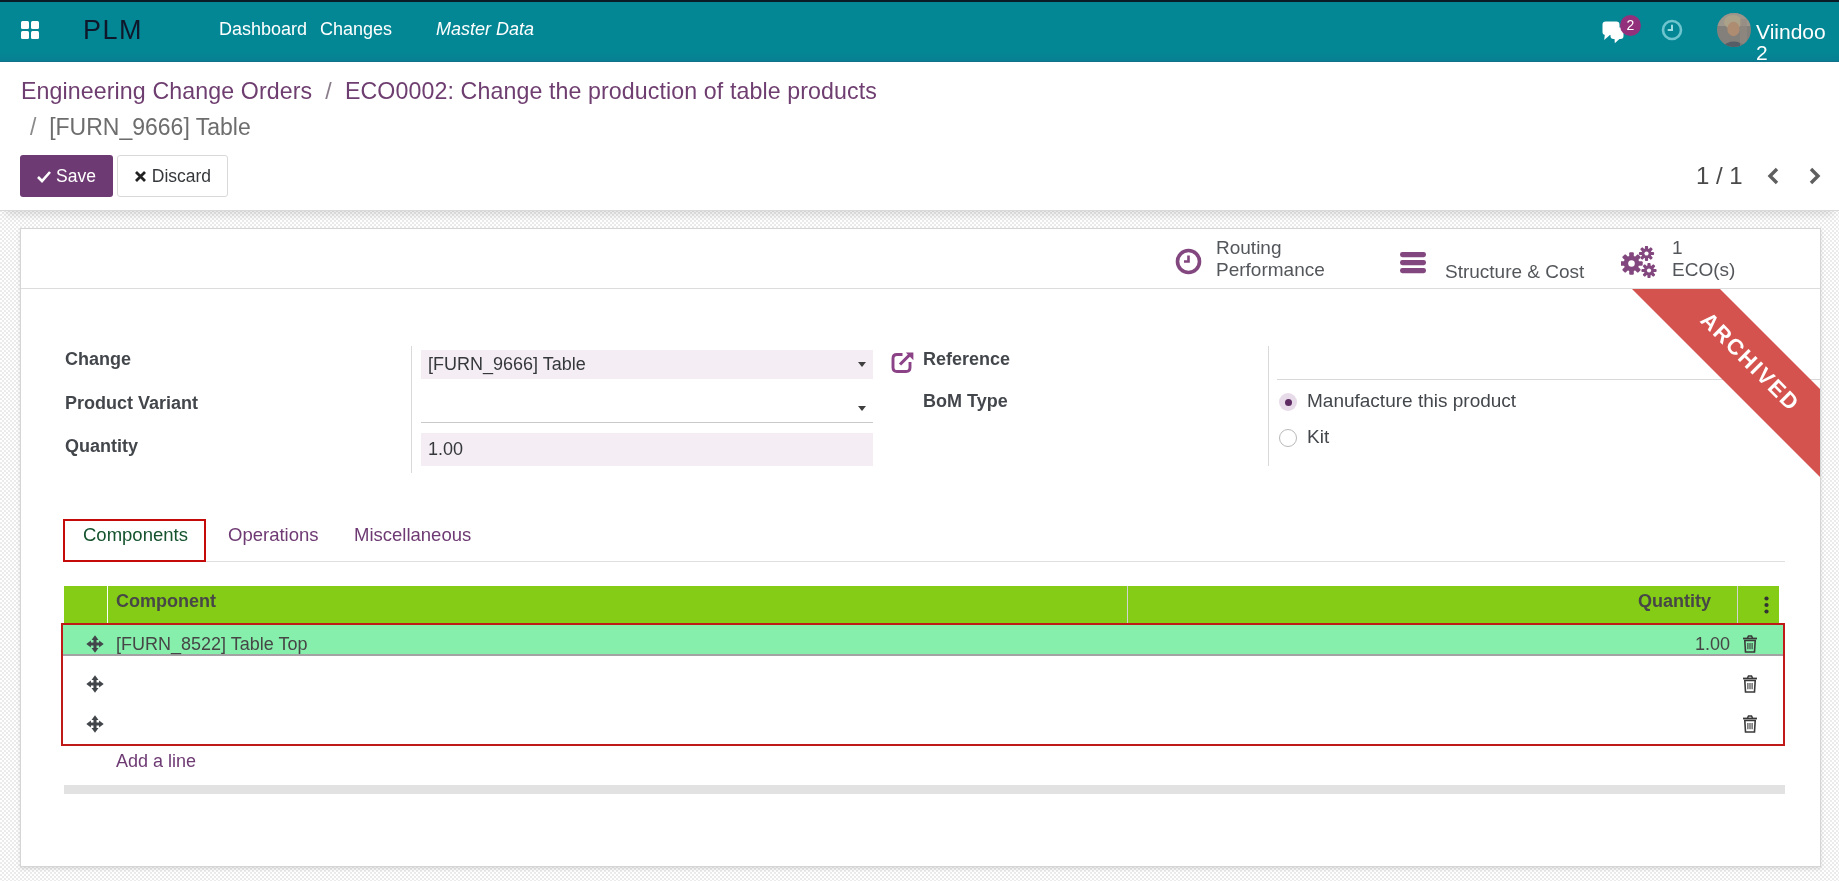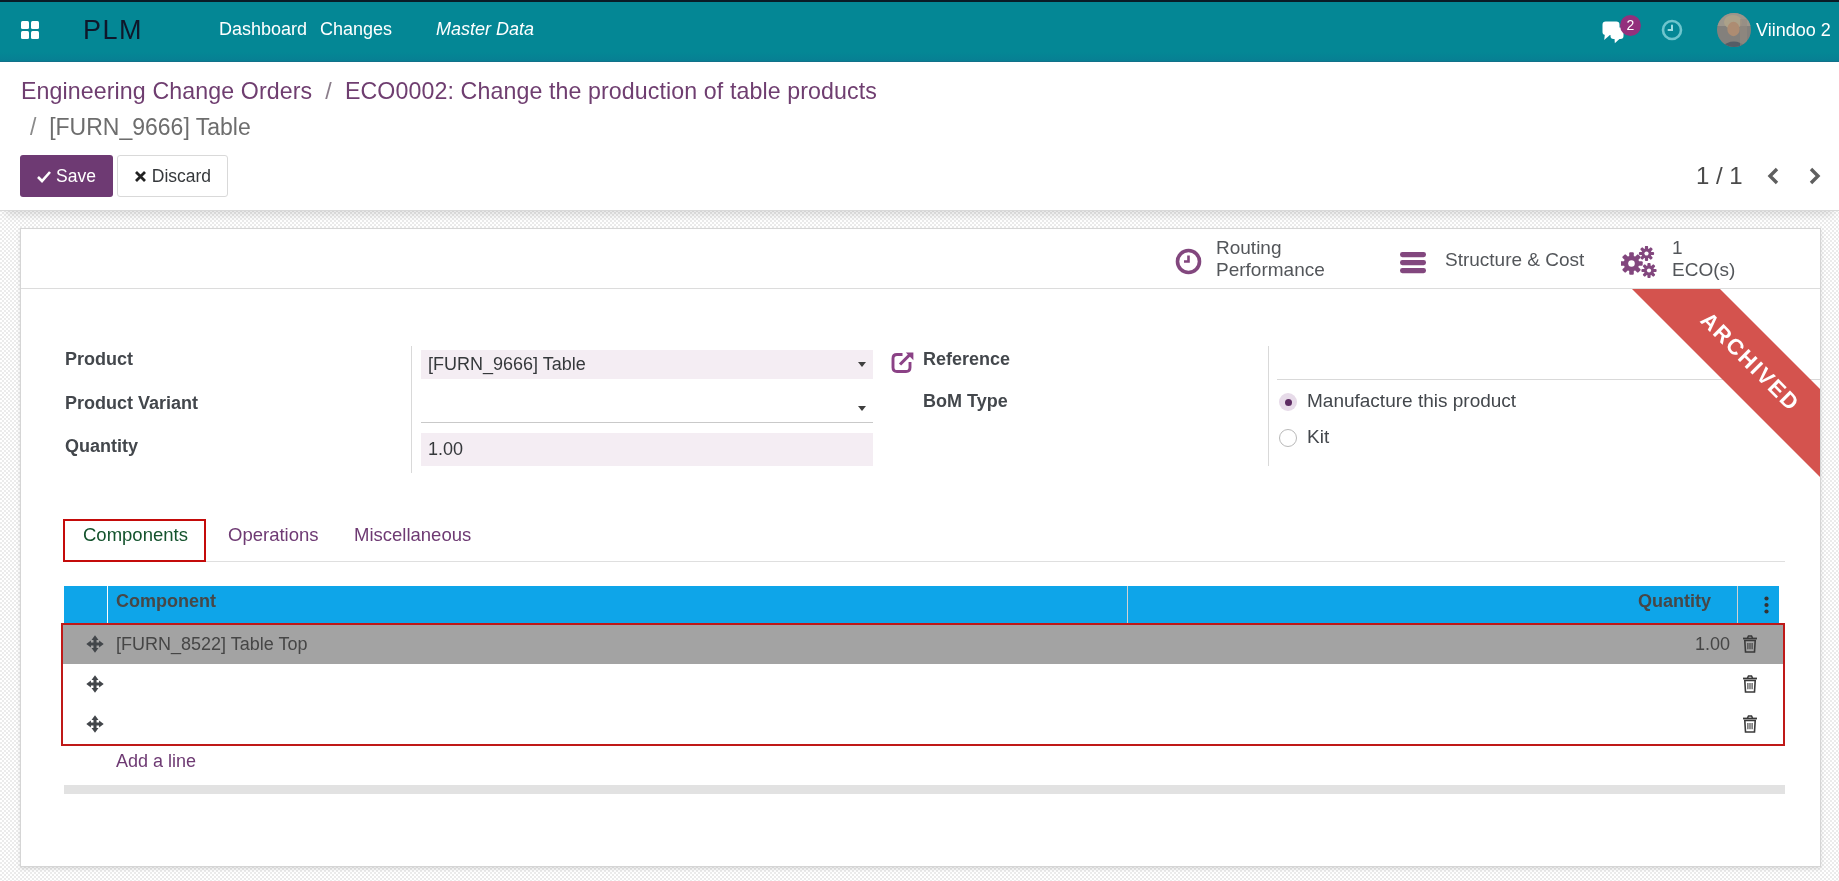--- a/index.html
+++ b/index.html
@@ -15,21 +15,21 @@
 
 #nav { position:absolute; left:0; top:0; width:1839px; height:62px; background:linear-gradient(#048795,#048795 85%,#077f93); border-top:2px solid #0a1b26; border-bottom:1px solid #12718a; }
 #appsicon { position:absolute; left:21px; top:21px; width:18px; height:18px; }
 #appsicon div { position:absolute; width:8px; height:8px; background:#fff; border-radius:1.5px; }
 #plm { position:absolute; left:83px; top:17px; color:#0f172a; font-size:27px; line-height:1; letter-spacing:1.5px; }
 .navitem { position:absolute; top:20px; color:#fff; font-size:18px; line-height:1; }
 #chaticon { position:absolute; left:1600px; top:18px; }
 #badge { position:absolute; left:1620px; top:15px; width:21px; height:21px; background:#93307c; border-radius:50%; color:#fff; font-size:14px; text-align:center; line-height:21px; }
 #clockicon { position:absolute; left:1661px; top:19px; }
 #avatar { position:absolute; left:1717px; top:13px; width:34px; height:34px; border-radius:50%; overflow:hidden; }
-#uname { position:absolute; left:1756px; top:21px; color:#fff; font-size:18px; line-height:1; }
+#uname { position:absolute; left:1756px; top:21px; color:#fff; font-size:21px; line-height:1; }
 
 
 #cp { position:absolute; left:0; top:62px; width:1839px; height:149px; background:#fff; border-bottom:1px solid #d9d9d9; box-shadow:0 10px 8px -6px rgba(0,0,0,0.12); }
 #bc1 { position:absolute; left:21px; top:80px; font-size:23.2px; line-height:1; letter-spacing:0.1px; color:#6f3e70; }
 #bc1 .sep { color:#8a7d8a; }
 #bc2 { position:absolute; left:30px; top:116px; font-size:23px; line-height:1; color:#6d6d6d; }
 #btn-save { position:absolute; left:20px; top:155px; width:93px; height:42px; background:#6e3a73; border-radius:3px; color:#fff; font-size:17.5px; text-align:center; line-height:42px; }
 #btn-discard { position:absolute; left:117px; top:155px; width:111px; height:42px; background:#fff; border:1px solid #d9d9d9; border-radius:3px; color:#35383b; font-size:17.5px; text-align:center; line-height:40px; }
 #pager { position:absolute; left:1696px; top:164px; font-size:24px; line-height:1; color:#4a4a4a; }
 
@@ -51,24 +51,24 @@
 .caret { position:absolute; width:0; height:0; border-left:4.8px solid transparent; border-right:4.8px solid transparent; border-top:5.6px solid #3f3f3f; }
 .vline { position:absolute; width:1px; background:#d9d9d9; }
 .radio { position:absolute; width:18px; height:18px; border-radius:50%; }
 
 
 .tab { position:absolute; top:297px; font-size:18.5px; line-height:1; }
 #tabline { position:absolute; left:43px; top:332px; width:1721px; height:1px; background:#dfdfdf; }
 #tabbox { position:absolute; left:42px; top:290px; width:143px; height:43px; border:2px solid #c40b0a; }
 
 
-#thead { position:absolute; left:43px; top:357px; width:1715px; height:38px; background:#0ea5e9; }
+#thead { position:absolute; left:43px; top:357px; width:1715px; height:38px; background:#84cc16; }
 #thead .htxt { position:absolute; top:6px; font-size:18px; line-height:1; font-weight:bold; color:#474747; }
 .hsep { position:absolute; top:0; width:1px; height:38px; background:#d2d2d2; }
-.trow { position:absolute; left:42px; width:1722px; height:40px; border-bottom:5px solid #a3a3a3; background:#a3a3a3; }
+.trow { position:absolute; left:42px; width:1722px; height:32px; border-bottom:2px solid #a3a3a3; background:#86efac; }
 .trow .ctxt { position:absolute; left:53px; top:11px; font-size:18px; line-height:1; color:#464646; }
 .trow .qtxt { position:absolute; right:55px; top:11px; font-size:18px; line-height:1; color:#464646; }
 #rowbox { position:absolute; left:40px; top:394px; width:1724px; height:123px; border:2px solid #bf1918; z-index:2; }
 #addline { position:absolute; left:95px; top:523px; font-size:18px; line-height:1; color:#6e3a73; }
 #grystrip { position:absolute; left:43px; top:556px; width:1721px; height:9px; background:#e2e2e2; }
 .purple { color:#6e3a73; }
 </style>
 </head>
 <body>
 
@@ -137,21 +137,21 @@
   <svg class="abs" style="left:1154px;top:19px;z-index:4" width="27" height="27" viewBox="0 0 27 27">
     <circle cx="13.5" cy="13.5" r="11" fill="none" stroke="#82477e" stroke-width="3.6"></circle>
     <path d="M13.5 7.5 V13.5 H9" fill="none" stroke="#82477e" stroke-width="2.6"></path>
   </svg>
   <div class="stattxt" style="left:1195px;top:8px;z-index:4">Routing<br>Performance</div>
   <svg class="abs" style="left:1379px;top:23px;z-index:4" width="27" height="22" viewBox="0 0 27 22">
     <rect x="0" y="0" width="26" height="5.2" rx="2.4" fill="#82477e"></rect>
     <rect x="0" y="8" width="26" height="5.2" rx="2.4" fill="#82477e"></rect>
     <rect x="0" y="16" width="26" height="5.2" rx="2.4" fill="#82477e"></rect>
   </svg>
-  <div class="stattxt" style="left:1424px;top:20px;z-index:4">Structure &amp; Cost</div>
+  <div class="stattxt" style="left:1424px;top:32px;z-index:4">Structure &amp; Cost</div>
   <svg class="abs" id="gears" style="left:1600px;top:17px;z-index:4" width="37" height="35" viewBox="0 0 37 35">
       <rect x="8.20" y="6.30" width="4.6" height="5.4" rx="1" transform="rotate(0.0 10.5 17.5)" fill="#82477e"></rect>
       <rect x="8.20" y="6.30" width="4.6" height="5.4" rx="1" transform="rotate(45.0 10.5 17.5)" fill="#82477e"></rect>
       <rect x="8.20" y="6.30" width="4.6" height="5.4" rx="1" transform="rotate(90.0 10.5 17.5)" fill="#82477e"></rect>
       <rect x="8.20" y="6.30" width="4.6" height="5.4" rx="1" transform="rotate(135.0 10.5 17.5)" fill="#82477e"></rect>
       <rect x="8.20" y="6.30" width="4.6" height="5.4" rx="1" transform="rotate(180.0 10.5 17.5)" fill="#82477e"></rect>
       <rect x="8.20" y="6.30" width="4.6" height="5.4" rx="1" transform="rotate(225.0 10.5 17.5)" fill="#82477e"></rect>
       <rect x="8.20" y="6.30" width="4.6" height="5.4" rx="1" transform="rotate(270.0 10.5 17.5)" fill="#82477e"></rect>
       <rect x="8.20" y="6.30" width="4.6" height="5.4" rx="1" transform="rotate(315.0 10.5 17.5)" fill="#82477e"></rect>
       <circle cx="10.5" cy="17.5" r="7.8" fill="#82477e"></circle>
@@ -172,21 +172,21 @@
       <rect x="26.40" y="16.90" width="3.2" height="4.6" rx="1" transform="rotate(135.0 28 24.5)" fill="#82477e"></rect>
       <rect x="26.40" y="16.90" width="3.2" height="4.6" rx="1" transform="rotate(180.0 28 24.5)" fill="#82477e"></rect>
       <rect x="26.40" y="16.90" width="3.2" height="4.6" rx="1" transform="rotate(225.0 28 24.5)" fill="#82477e"></rect>
       <rect x="26.40" y="16.90" width="3.2" height="4.6" rx="1" transform="rotate(270.0 28 24.5)" fill="#82477e"></rect>
       <rect x="26.40" y="16.90" width="3.2" height="4.6" rx="1" transform="rotate(315.0 28 24.5)" fill="#82477e"></rect>
       <circle cx="28" cy="24.5" r="5" fill="#82477e"></circle>
       <circle cx="28" cy="24.5" r="2.10" fill="#ffffff"></circle>
     </svg>
   <div class="stattxt" style="left:1651px;top:8px;z-index:4">1<br>ECO(s)</div>
 
-  <div class="flabel" style="left:44px;top:121px">Product</div>
+  <div class="flabel" style="left:44px;top:121px">Change</div>
   <div class="flabel" style="left:44px;top:165px">Product Variant</div>
   <div class="flabel" style="left:44px;top:208px">Quantity</div>
   <div class="vline" style="left:390px;top:117px;height:127px"></div>
 
   <div class="pinkfield" style="top:121px;height:29px">
       <div class="fieldtxt">[FURN_9666] Table</div>
     </div>
   <div class="caret" style="left:837px;top:133px"></div>
   <div class="abs" style="left:400px;top:165px;width:452px;height:29px;border-bottom:1px solid #c9c9c9"></div>
   <div class="caret" style="left:837px;top:177px"></div>

